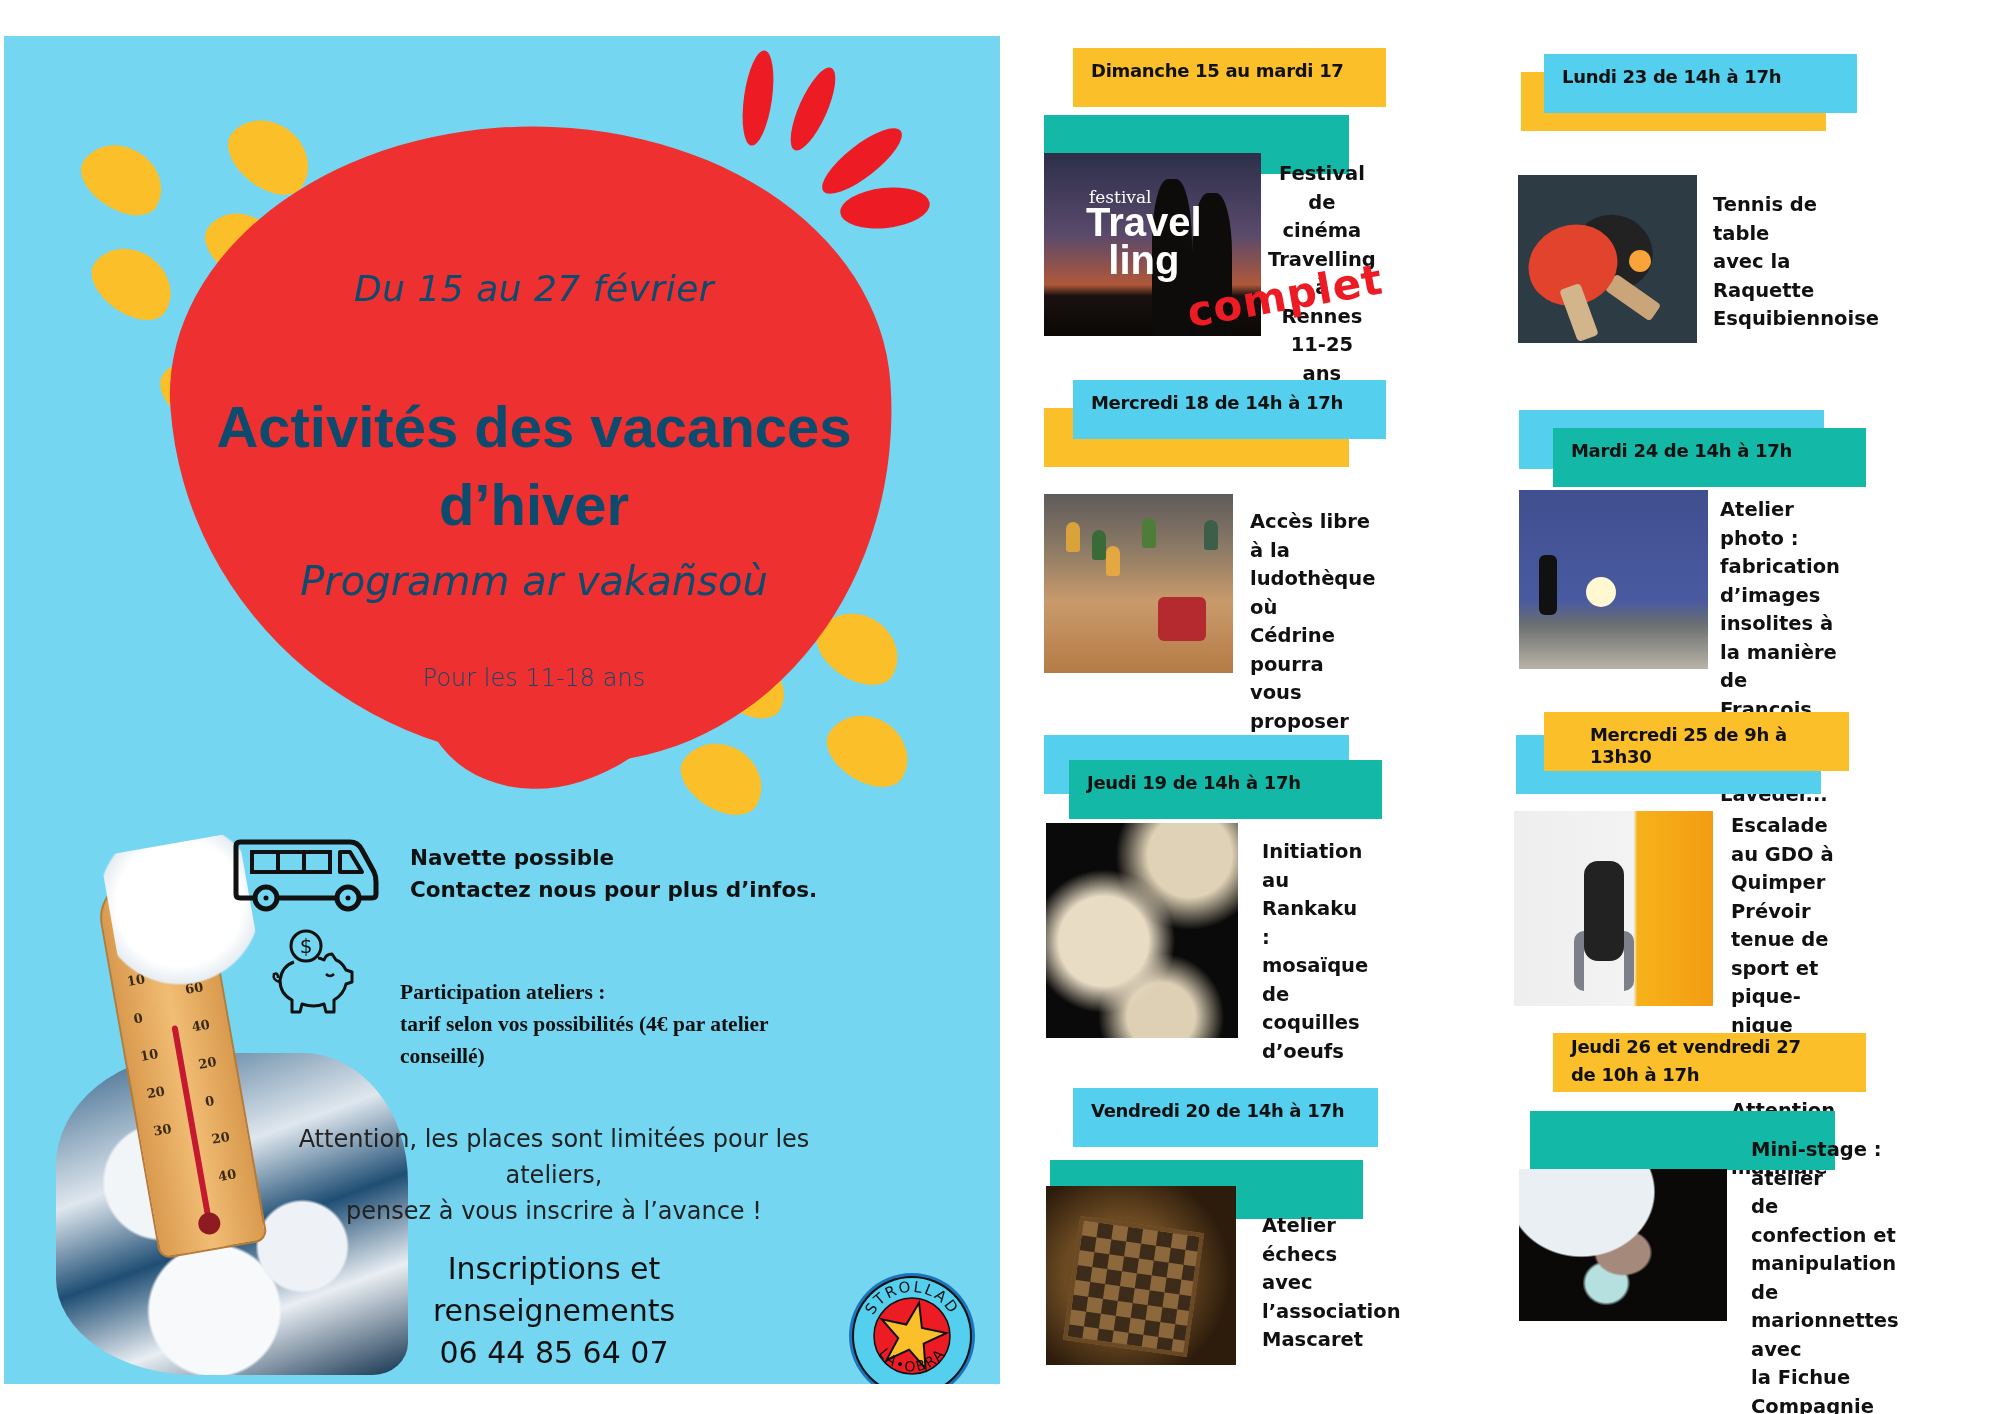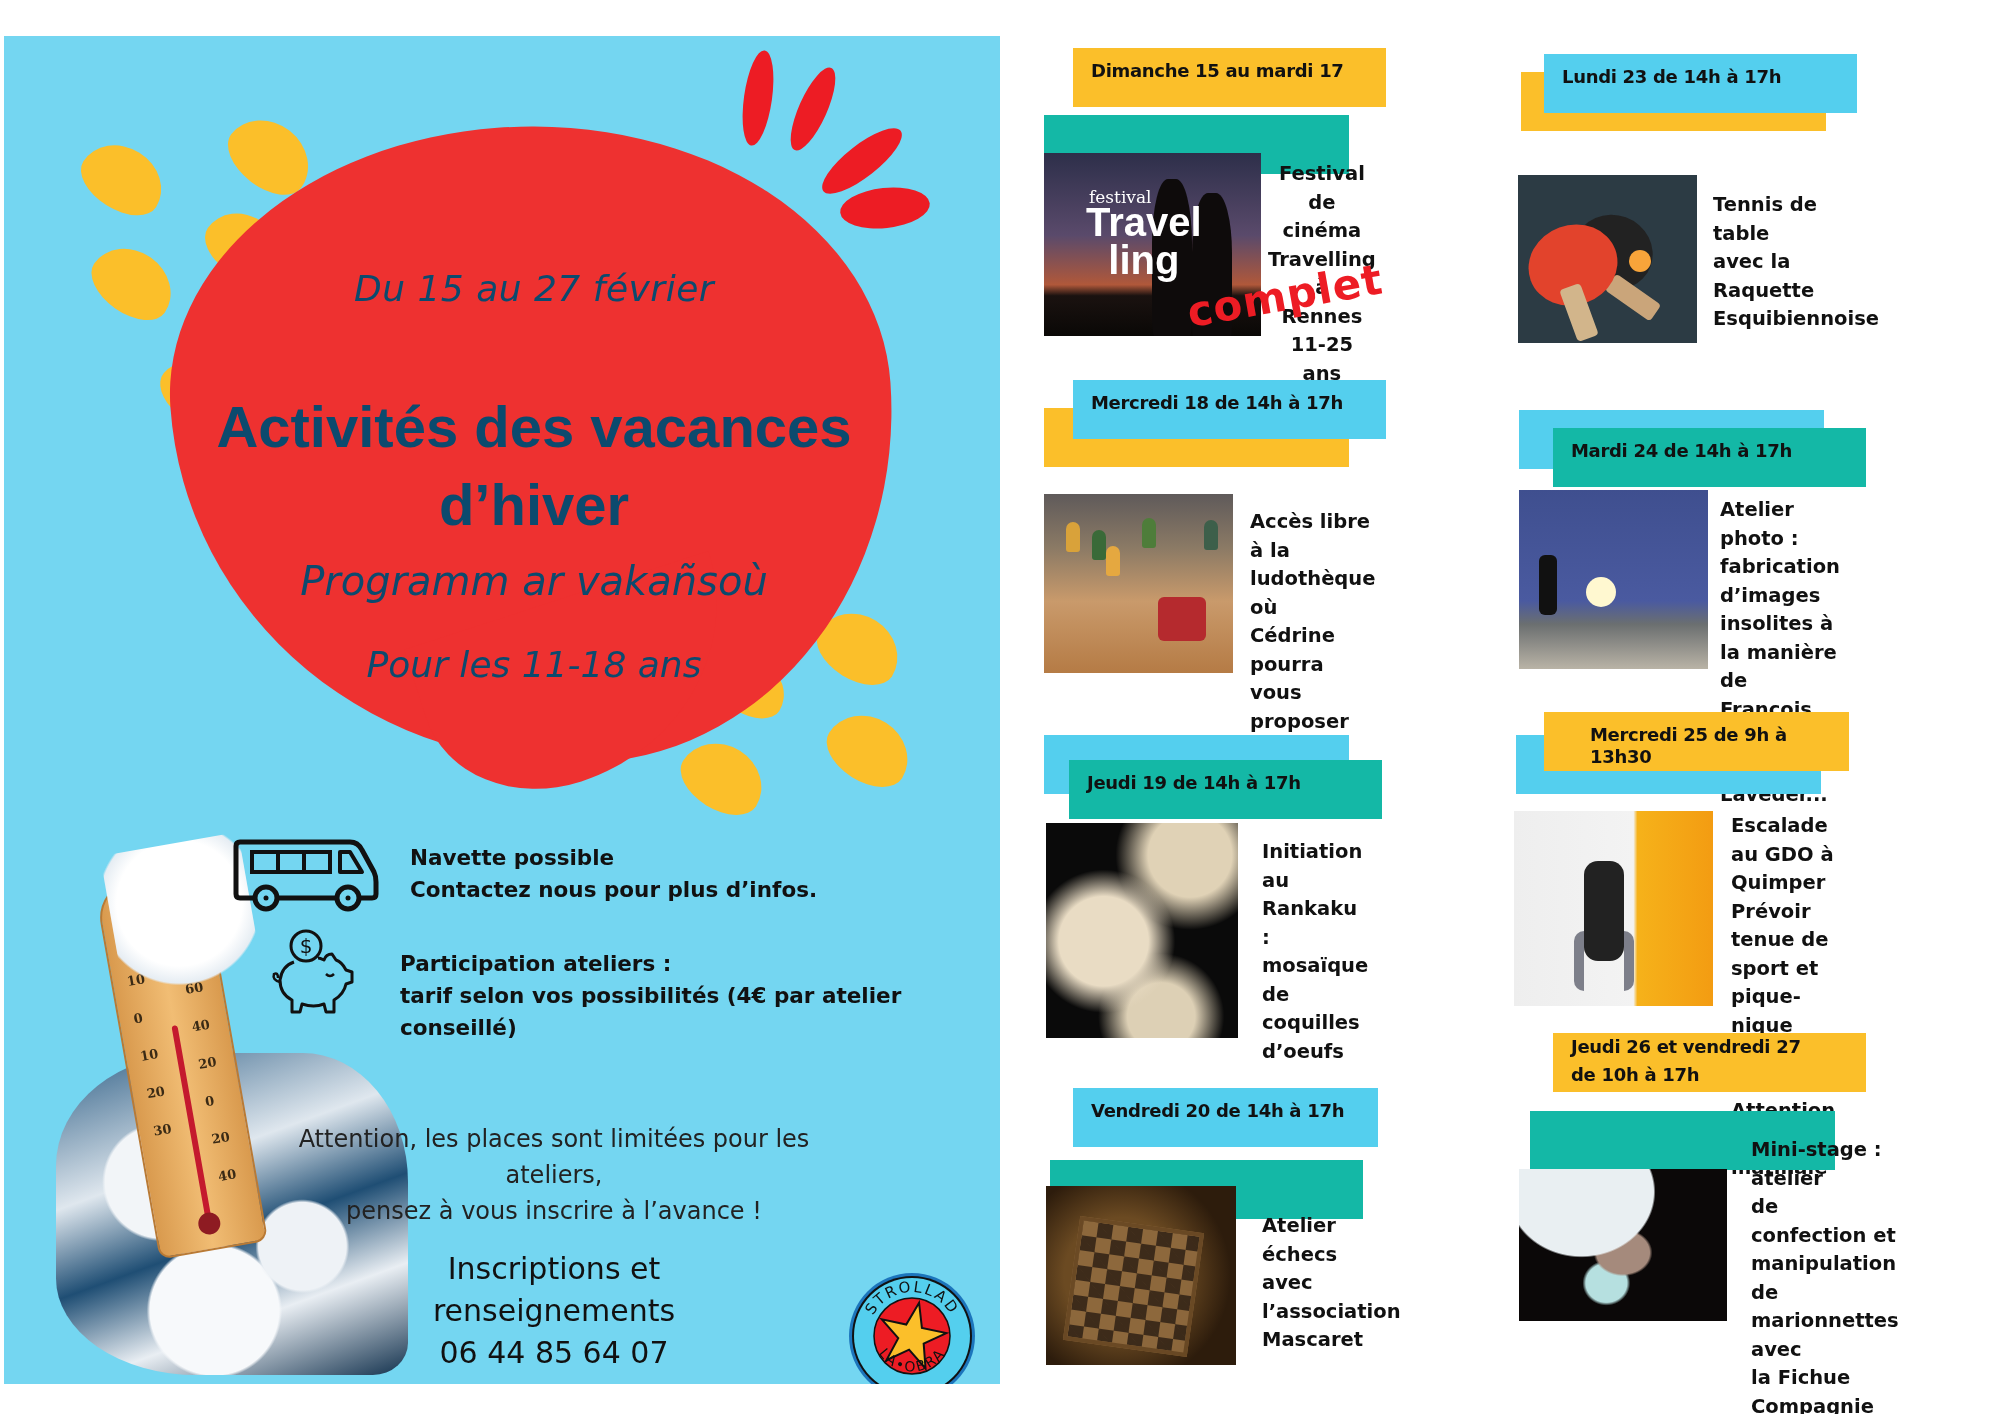--- a/index.html
+++ b/index.html
@@ -14,21 +14,21 @@
 
   .blob { position: absolute; left: 170px; top: 90px; width: 720px; height: 640px; background: #ee3130;
           border-radius: 48% 52% 44% 56% / 40% 44% 56% 60%; transform: rotate(-4deg); }
   .blob-tail { position: absolute; left: 420px; top: 560px; width: 320px; height: 180px; background: #ee3130;
                border-radius: 0 0 60% 40% / 0 0 100% 60%; transform: rotate(-18deg); }
 
   .hero { position: absolute; left: 170px; width: 720px; text-align: center; color: #0c4a6e; }
   .hero-dates { top: 232px; font-family: "DejaVu Sans", sans-serif; font-style: italic; font-weight: 300; font-size: 36px; letter-spacing: 0.5px; }
   .hero-title { top: 352px; font-family: "Liberation Sans", sans-serif; font-weight: 700; font-size: 58px; line-height: 78px; }
   .hero-breton { top: 522px; font-style: italic; font-size: 40px; font-weight: 300; }
-  .hero-age { top: 608px; font-size: 36px; font-weight: 300; font-style: italic; }
+  .hero-age { top: 628px; font-size: 24px; font-weight: 300; }
 
   .thermo-wrap { position: absolute; left: 52px; top: 807px; width: 352px; height: 532px; }
   .glove { position: absolute; left: 0; top: 210px; width: 352px; height: 322px; background:
            radial-gradient(circle at 30% 40%, #f2f5f8 0 18%, transparent 19%),
            radial-gradient(circle at 70% 60%, #eef2f6 0 14%, transparent 15%),
            radial-gradient(circle at 45% 80%, #f7f9fb 0 20%, transparent 21%),
            linear-gradient(160deg, #2f5f86 0%, #dfe7ee 35%, #1f4e74 55%, #e9eef3 75%, #13324e 100%);
            border-radius: 40% 30% 10% 40% / 35% 40% 10% 30%; }
   .thermo { position: absolute; left: 70px; top: 30px; width: 110px; height: 380px; background: linear-gradient(90deg,#d99a4e,#f1bd74,#d99a4e);
             border-radius: 40px 40px 12px 12px; transform: rotate(-10deg); border: 2px solid #b97a35; }
@@ -163,21 +163,21 @@
   </div>
 
   <div class="info-row" style="left:264px;top:892px;">
     <svg width="90" height="90" viewBox="0 0 90 90">
       <circle cx="38" cy="18" r="15" fill="none" stroke="#111" stroke-width="3"></circle>
       <text x="38" y="25" font-size="20" text-anchor="middle" font-family="DejaVu Sans, sans-serif" fill="#111">$</text>
       <path d="M26 34 Q14 38 12 52 Q12 66 24 72 L24 84 L32 84 L34 76 Q46 80 56 76 L58 84 L66 84 L66 72 Q76 66 78 56 L84 54 L84 44 L78 42 Q74 34 68 32 L64 26 Q58 26 56 32 Q52 30 50 30" fill="none" stroke="#111" stroke-width="3" stroke-linejoin="round"></path>
       <path d="M58 46 Q62 50 66 46" fill="none" stroke="#111" stroke-width="2.5"></path>
       <path d="M12 54 Q4 52 6 46 Q10 44 10 50" fill="none" stroke="#111" stroke-width="2.5"></path>
     </svg>
-    <div class="info-text" style="margin-left:42px;margin-top:20px;">
+    <div class="info-text" style="margin-left:42px;margin-top:48px;font-family:Liberation Serif, serif;">
       <div>Participation ateliers :</div>
       <div>tarif selon vos possibilités (4€ par atelier</div>
       <div>conseillé)</div>
     </div>
   </div>
 
   <div class="notice">
     <div>Attention, les places sont limitées pour les ateliers,</div>
     <div>pensez à vous inscrire à l’avance !</div>
   </div>

